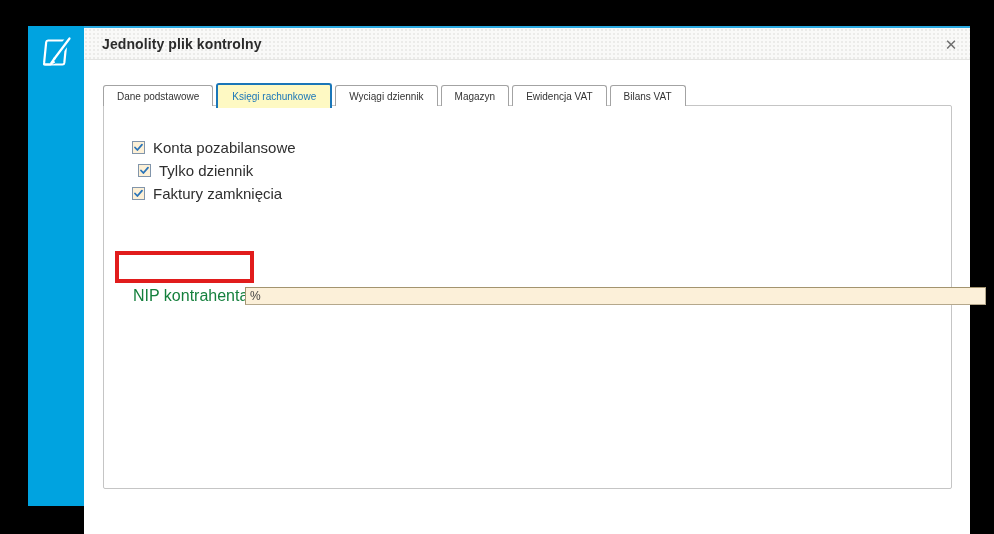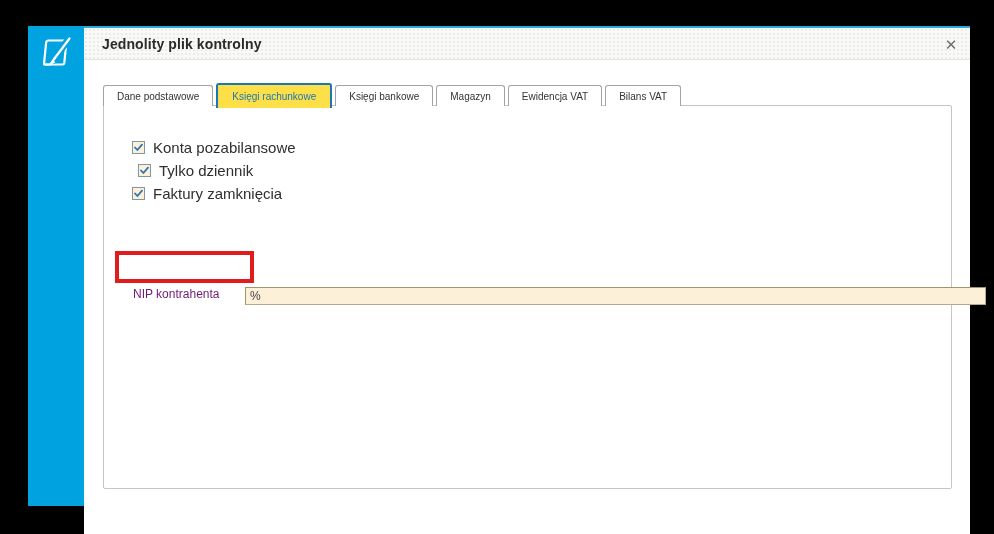--- a/index.html
+++ b/index.html
@@ -55,21 +55,21 @@
     background: #fff; border: 1px solid #a3a3a3; border-bottom: none;
     border-radius: 3px 3px 0 0;
     height: 21px; padding: 0 13px; margin-right: 3px;
     font-size: 10px; color: #333333;
     display: flex; align-items: center; cursor: pointer;
     position: relative; top: 0;
   }
   .tab.active {
     border: 2px solid #1a76b8; border-bottom: none;
     color: #1a76b8; height: 25px; margin-bottom: -2px; padding: 0 14px;
-    background: #fde047;
+    background: #fef9c3;
   }
 
   
   .panel {
     position: absolute; left: 19px; top: 77px; width: 849px; height: 384px;
     background: #fff; border: 1px solid #c5c5c5; border-radius: 0 2px 2px 2px;
     z-index: 1;
   }
 
   .check-row { position: absolute; left: 28px; display: flex; align-items: center; height: 14px; }
@@ -80,21 +80,21 @@
   }
   .check-row .box svg { display: block; }
   .check-row .lbl { margin-left: 8px; font-size: 15px; color: #2f2f2f; white-space: nowrap; }
 
   .highlight-rect {
     position: absolute; left: 11px; top: 145px; width: 139px; height: 32px;
     border: 4px solid #e11c1c; z-index: 3; pointer-events: none;
   }
 
   .nip-row { position: absolute; left: 29px; top: 181px; display: flex; align-items: center; }
-  .nip-label { font-size: 12px; color: #701a75; white-space: nowrap; margin-right: 12px; }
+  .nip-label { font-size: 16px; color: #15803d; white-space: nowrap; margin-right: 12px; }
   .nip-input {
     position: absolute; left: 112px; top: 0; width: 741px; height: 18px;
     background: #fcf0d9; border: 1px solid #b5a88c;
     border-top-color: #a3946f; border-left-color: #a3946f;
     font-family: "Liberation Sans", sans-serif;
     font-size: 12px; color: #444; padding: 0 4px; outline: none;
   }
 </style>
 </head>
 <body>
@@ -118,21 +118,21 @@
   <div class="dialog">
 
     <div class="dialog-header">
       <span class="dialog-title">Jednolity plik kontrolny</span>
       <span class="close-btn">✕</span>
     </div>
 
     <div class="tabs">
       <div class="tab">Dane podstawowe</div>
       <div class="tab active">Księgi rachunkowe</div>
-      <div class="tab">Księgi bankowe</div>
+      <div class="tab">Wyciągi dziennik</div>
       <div class="tab">Magazyn</div>
       <div class="tab">Ewidencja VAT</div>
       <div class="tab">Bilans VAT</div>
     </div>
 
     <div class="panel">
 
       <div class="check-row" style="top: 34px;">
         <span class="box">
           <svg width="11" height="11" viewBox="0 0 11 11">

